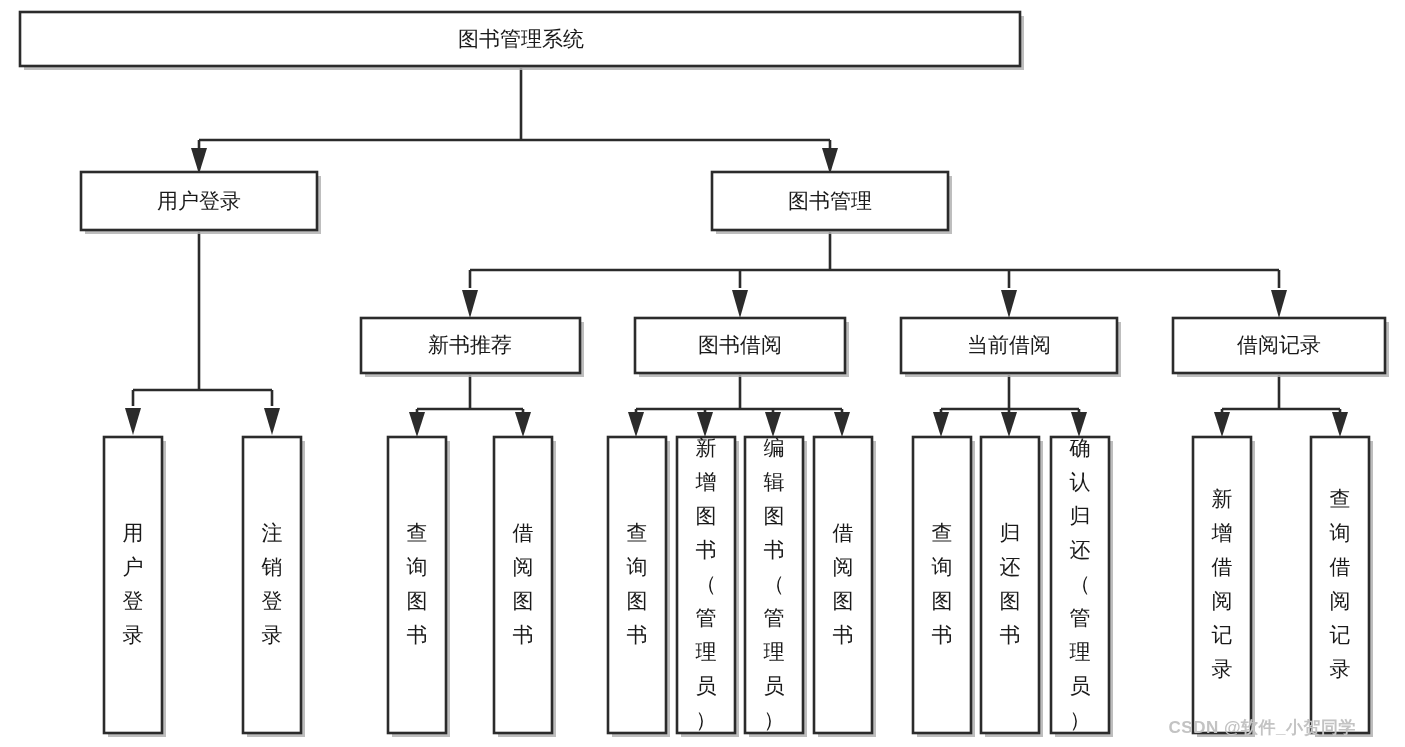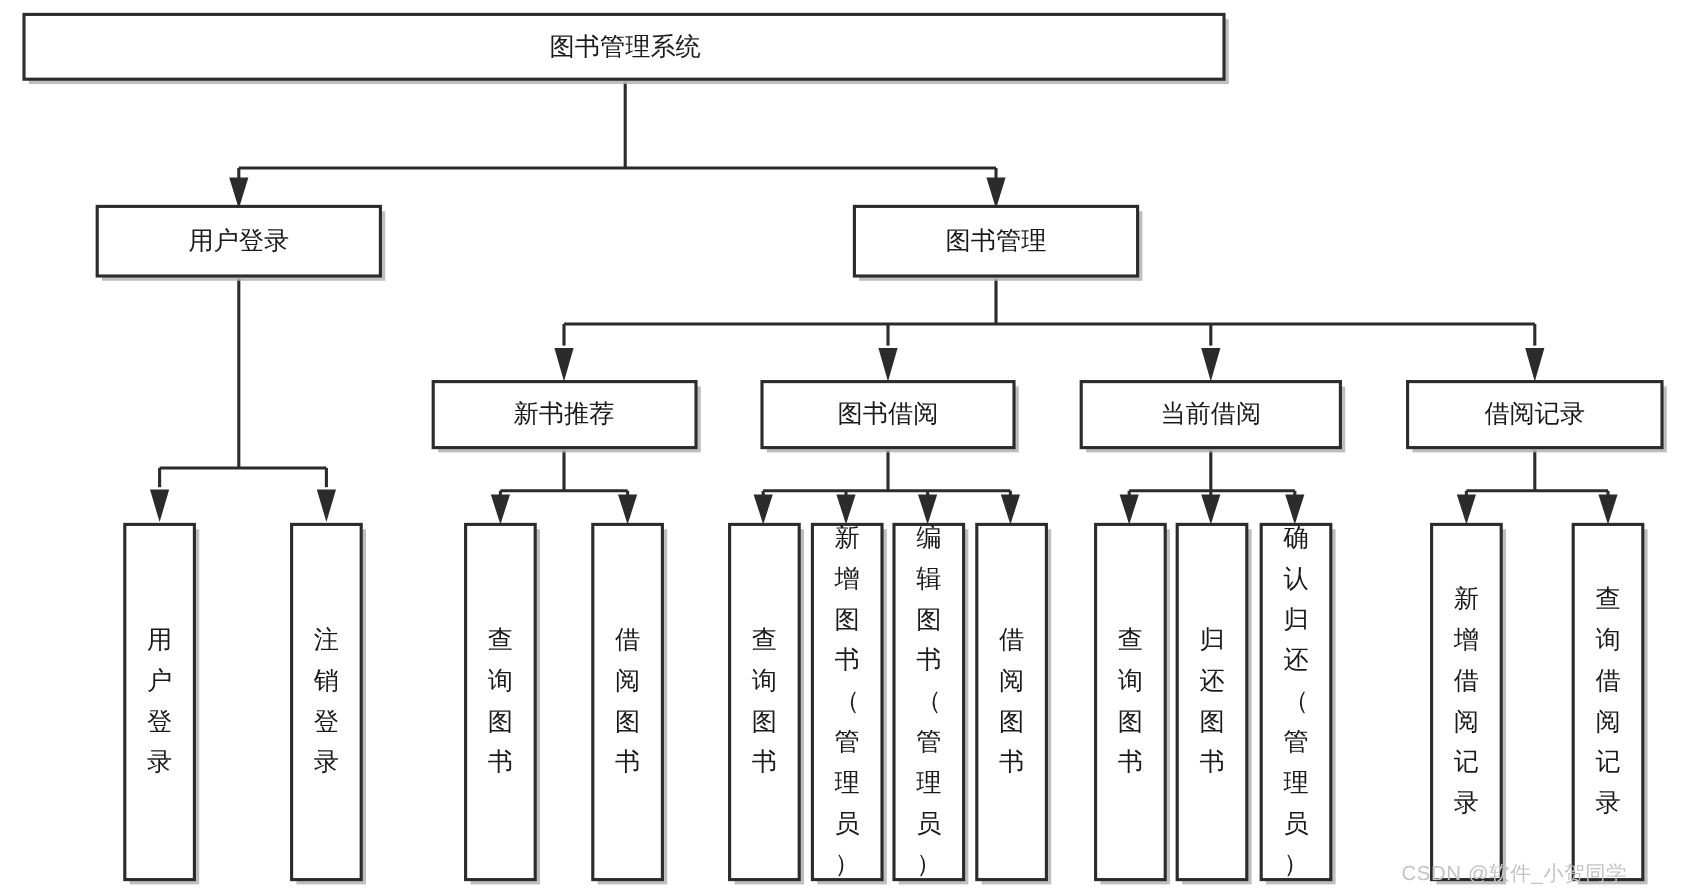--- a/index.html
+++ b/index.html
@@ -58,20 +58,21 @@
   .watermark {
     position: absolute;
     right: 12px;
     bottom: 8px;
     font-family: "Liberation Sans", sans-serif;
     font-size: 17px;
     color: #c3c3c3;
     letter-spacing: 0.5px;
     white-space: nowrap;
     pointer-events: none;
+    font-weight: bold;
   }
 </style>
 </head>
 <body>
 
 <div id="diagram-root">
   <svg id="flowchart" viewBox="0 0 1405 747" xmlns="http://www.w3.org/2000/svg">
 
     <defs>
       <g id="arrowdef"></g>

